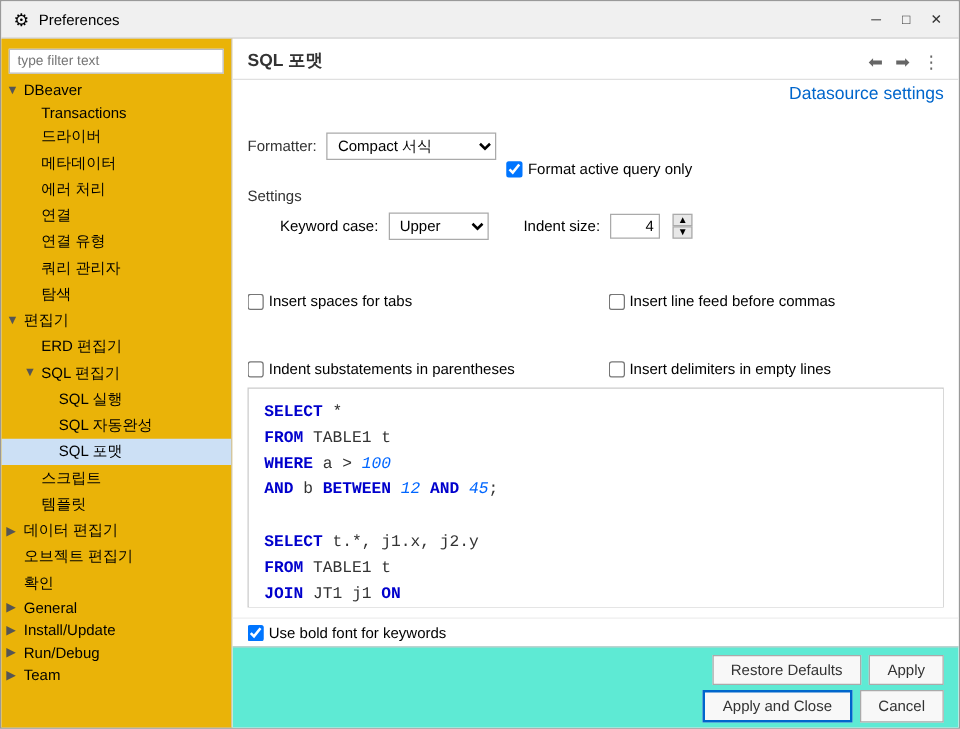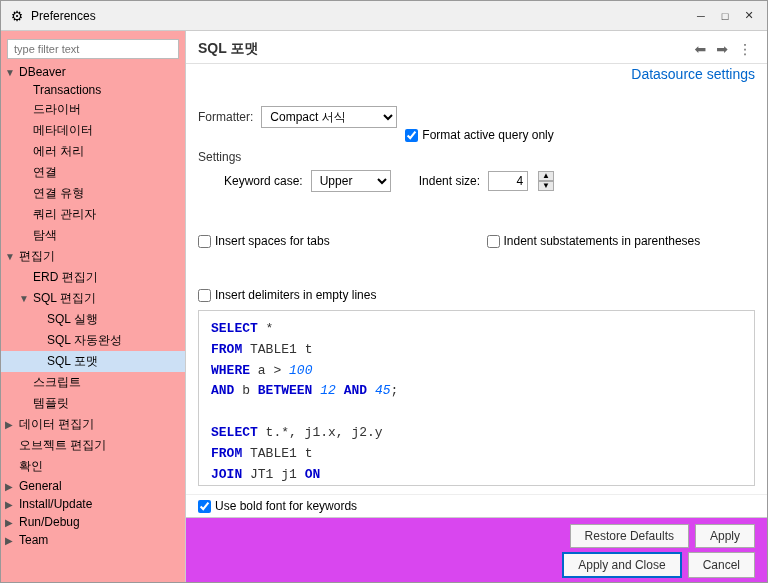--- a/index.html
+++ b/index.html
@@ -53,21 +53,21 @@
     }
 
     .main-container {
       display: flex;
       height: calc(583px - 30px);
     }
 
     
     .sidebar {
       width: 185px;
-      background: #fca5a5;
+      background: #eab308;
       border-right: 1px solid #ccc;
       overflow-y: auto;
       padding: 4px 0;
     }
     .filter-input {
       width: calc(100% - 12px);
       margin: 4px 6px;
       padding: 3px 6px;
       border: 1px solid #bbb;
       font-size: 11px;
@@ -260,21 +260,21 @@
       display: flex;
       align-items: center;
       gap: 4px;
       border-top: 1px solid #eee;
       font-size: 12px;
     }
 
     
     .bottom-bar {
       border-top: 1px solid #ccc;
-      background: #d946ef;
+      background: #5eead4;
       padding: 6px 12px;
       display: flex;
       flex-direction: column;
       gap: 4px;
     }
     .bottom-row1 {
       display: flex;
       justify-content: flex-end;
       gap: 6px;
     }
@@ -460,20 +460,24 @@
             <button class="spin-btn">▼</button>
           </div>
         </div>
         <div class="checkbox-grid">
           <label class="checkbox-label">
             <input type="checkbox" style="">
             <span>Insert spaces for tabs</span>
           </label>
           <label class="checkbox-label">
             <input type="checkbox" style="">
+            <span>Insert line feed before commas</span>
+          </label>
+          <label class="checkbox-label">
+            <input type="checkbox" style="">
             <span>Indent substatements in parentheses</span>
           </label>
           <label class="checkbox-label">
             <input type="checkbox" style="">
             <span>Insert delimiters in empty lines</span>
           </label>
         </div>
       </div>
 
       <div class="code-preview" id="code-preview">

